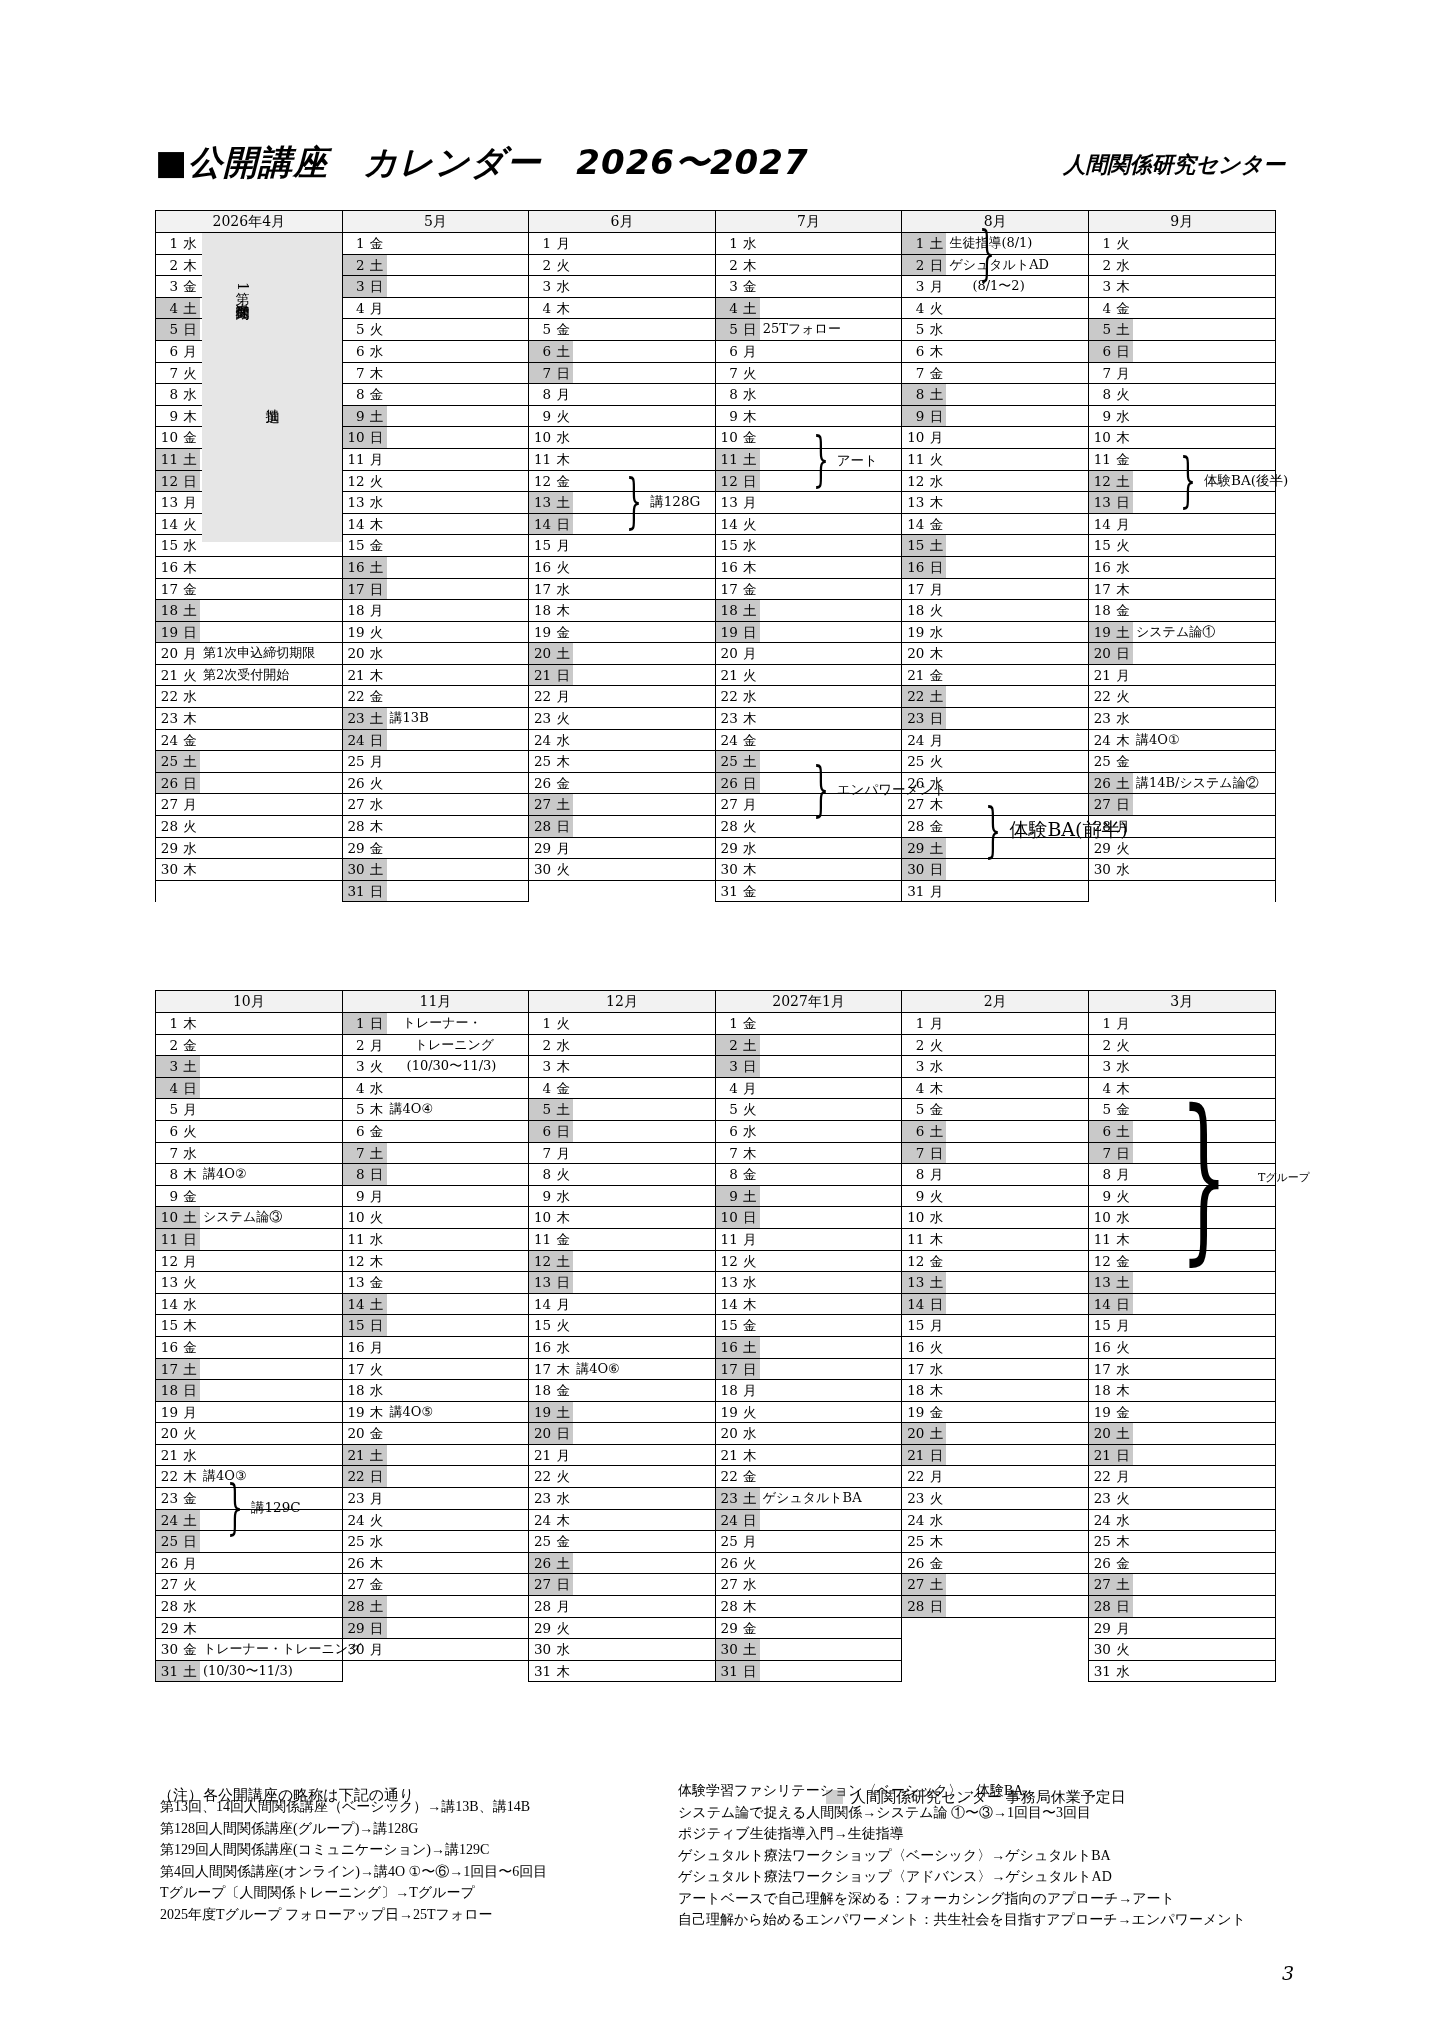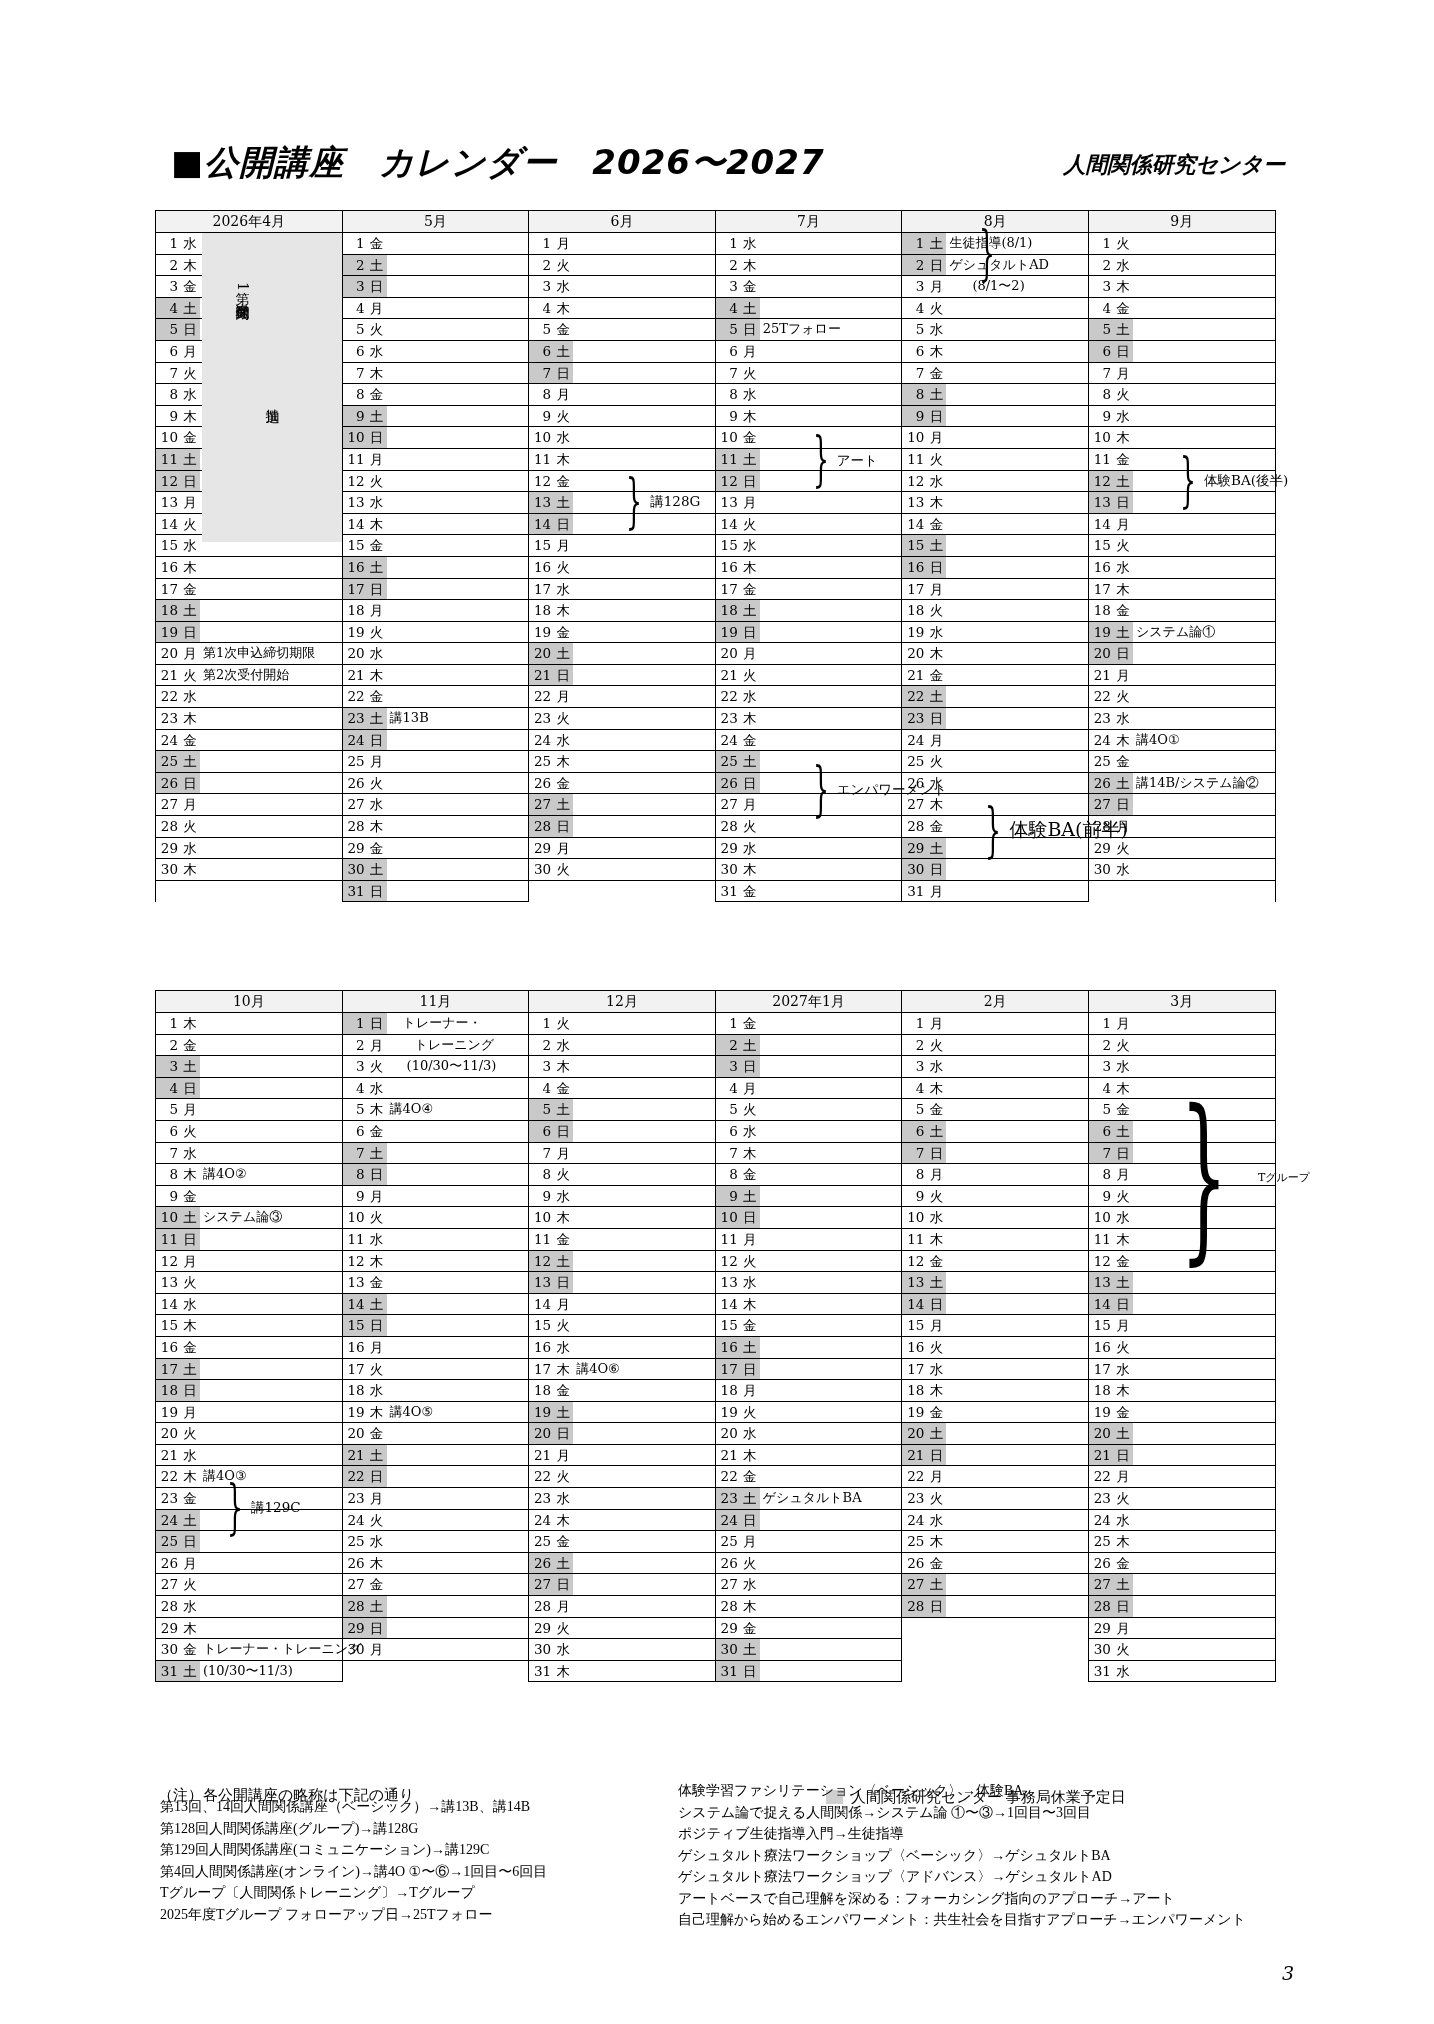--- a/index.html
+++ b/index.html
@@ -9,21 +9,21 @@
     font-family:"Liberation Serif","DejaVu Serif",serif;
     color:#000;
     position:relative;
     overflow:hidden;
   }
   .page{position:absolute;left:0;top:0;width:1434px;height:2024px;}
 
   
   .header{position:absolute;left:155px;top:140px;width:1130px;height:46px;}
   .title{
-    position:absolute;left:16px;top:0;
+    position:absolute;left:0;top:0;
     font-size:34px;font-weight:bold;font-style:italic;
     letter-spacing:1px;white-space:nowrap;
     font-family:"DejaVu Sans","Liberation Sans",sans-serif;
   }
   .title .sq{font-style:normal;}
   .org{
     position:absolute;right:0;top:10px;
     font-size:22px;font-style:italic;font-weight:bold;white-space:nowrap;
     font-family:"DejaVu Serif","Liberation Serif",serif;
   }

